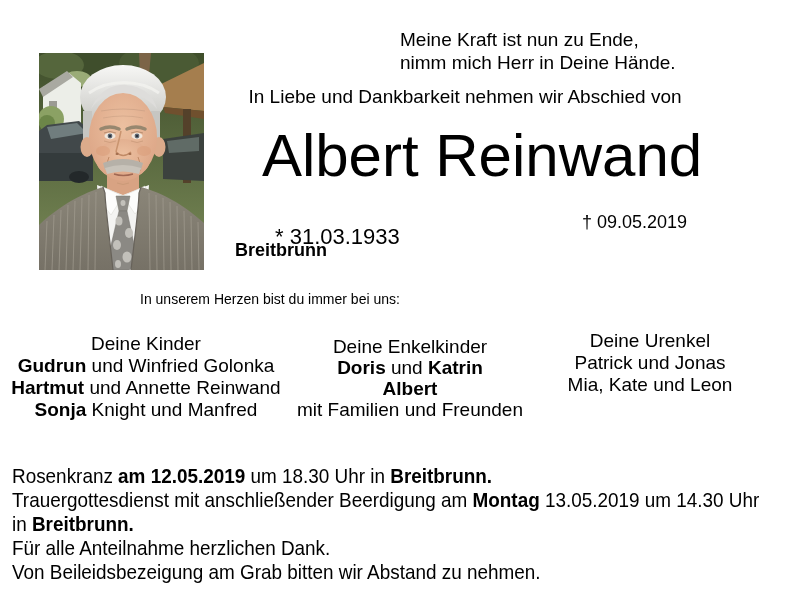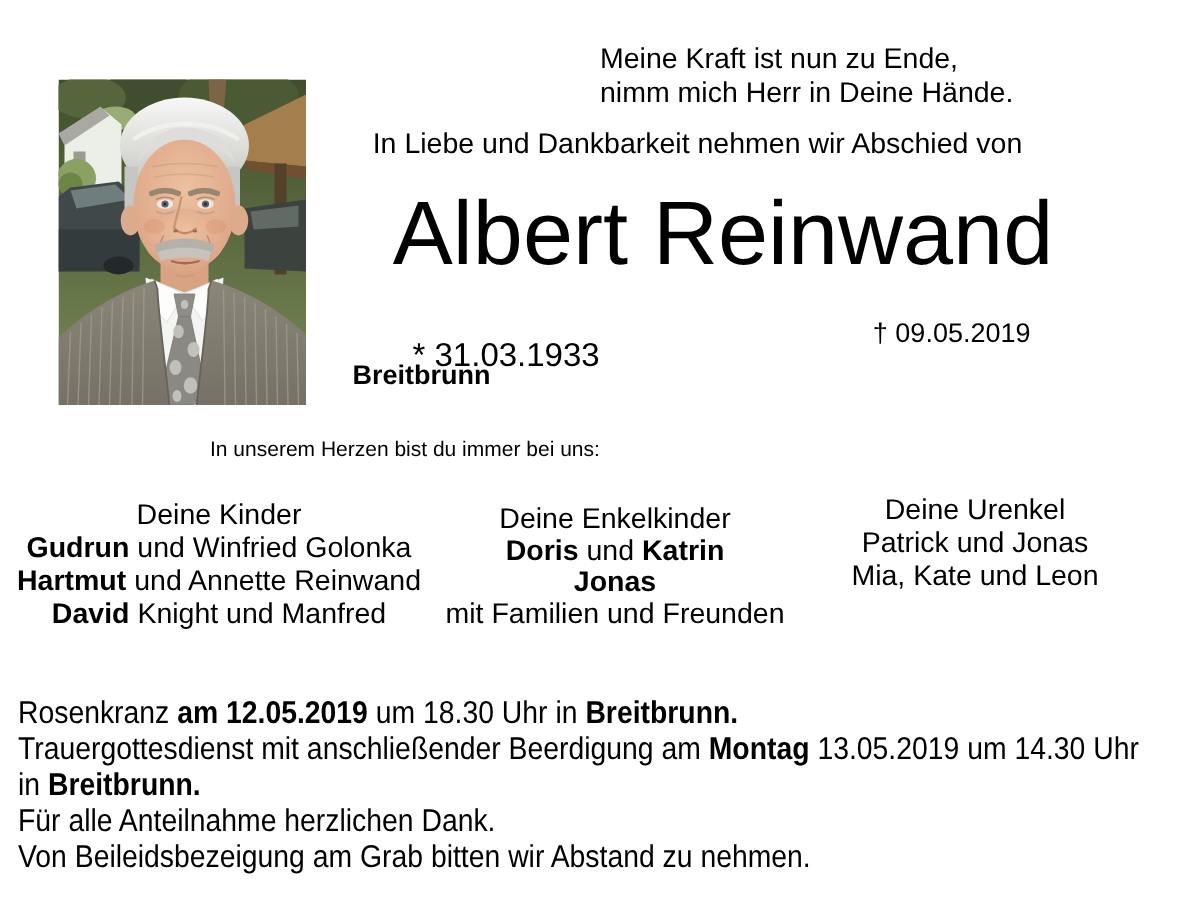--- a/index.html
+++ b/index.html
@@ -182,27 +182,27 @@
   <div class="abs birth">* 31.03.1933</div>
   <div class="abs death">† 09.05.2019</div>
   <div class="abs residence">Breitbrunn</div>
 
   <div class="abs remembrance">In unserem Herzen bist du immer bei uns:</div>
 
   <div class="abs col col-children">
     <div>Deine Kinder</div>
     <div><b>Gudrun</b><span> und Winfried Golonka</span></div>
     <div><b>Hartmut</b><span> und Annette Reinwand</span></div>
-    <div><b>David</b><span> Knight und Manfred</span></div>
+    <div><b>Sonja</b><span> Knight und Manfred</span></div>
   </div>
 
   <div class="abs col col-grandchildren">
     <div>Deine Enkelkinder</div>
     <div><b>Doris</b><span> und </span><b>Katrin</b></div>
-    <div><b>Jonas</b></div>
+    <div><b>Albert</b></div>
     <div><span>mit Familien und Freunden</span></div>
   </div>
 
   <div class="abs col col-greatgrandchildren">
     <div>Deine Urenkel</div>
     <div>Patrick und Jonas</div>
     <div>Mia, Kate und Leon</div>
   </div>
 
   <div class="abs announcements">

